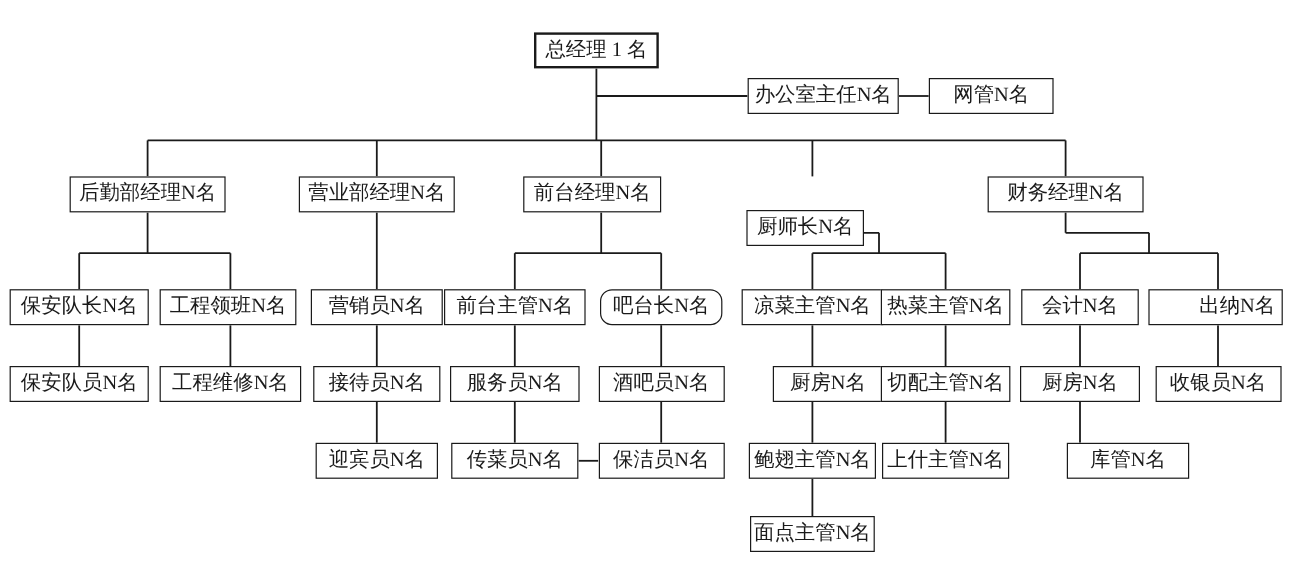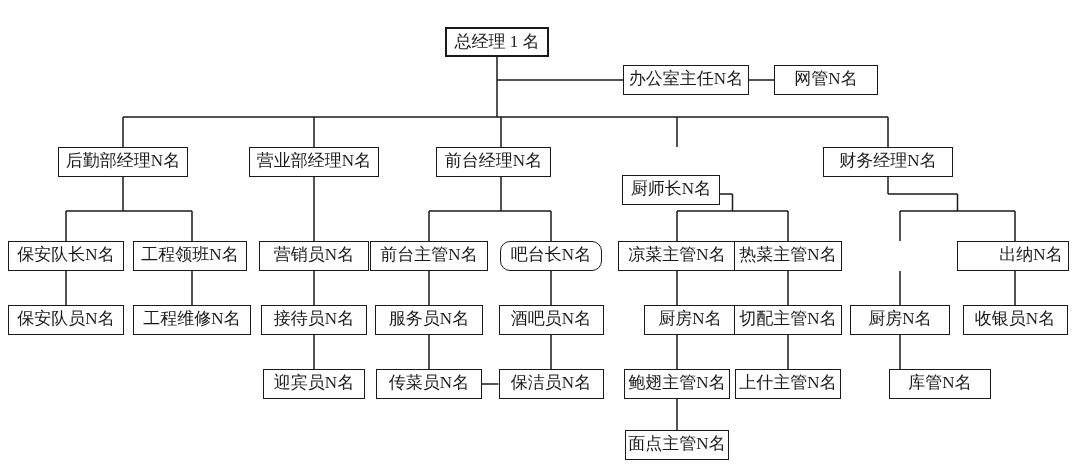--- a/index.html
+++ b/index.html
@@ -89,20 +89,21 @@
     <div class="node" style="left: 436px; top: 147px; width: 115px; font-family: Liberation Serif, serif;">前台经理N名</div>
     <div class="node" style="left: 622px; top: 147px; width: 98px; margin-top: 28px;">厨师长N名</div>
     <div class="node" style="left: 823px; top: 147px; width: 130px;">财务经理N名</div>
     <div class="node" style="left: 8px; top: 241px; width: 116px;">保安队长N名</div>
     <div class="node" style="left: 133px; top: 241px; width: 114px;">工程领班N名</div>
     <div class="node" style="left: 259px; top: 241px; width: 110px;">营销员N名</div>
     <div class="node" style="left: 370px; top: 241px; width: 118px;">前台主管N名</div>
     <div class="node" style="left: 500px; top: 241px; width: 102px; border-radius: 10px;">吧台长N名</div>
     <div class="node" style="left: 618px; top: 241px; width: 118px;">凉菜主管N名</div>
     <div class="node" style="left: 734px; top: 241px; width: 108px;">热菜主管N名</div>
+    <div class="node" style="left: 851px; top: 241px; width: 98px;">会计N名</div>
     <div class="node" style="left: 957px; top: 241px; width: 112px; padding-left: 36px;">出纳N名</div>
     <div class="node" style="left: 8px; top: 305px; width: 116px;">保安队员N名</div>
     <div class="node" style="left: 133px; top: 305px; width: 118px;">工程维修N名</div>
     <div class="node" style="left: 261px; top: 305px; width: 106px;">接待员N名</div>
     <div class="node" style="left: 375px; top: 305px; width: 108px;">服务员N名</div>
     <div class="node" style="left: 498.5px; top: 305px; width: 105px;">酒吧员N名</div>
     <div class="node" style="left: 631px; top: 305px; width: 92px; margin-left: 13px;">厨房N名</div>
     <div class="node" style="left: 734px; top: 305px; width: 108px;">切配主管N名</div>
     <div class="node" style="left: 850px; top: 305px; width: 100px;">厨房N名</div>
     <div class="node" style="left: 962.5px; top: 305px; width: 105px;">收银员N名</div>

